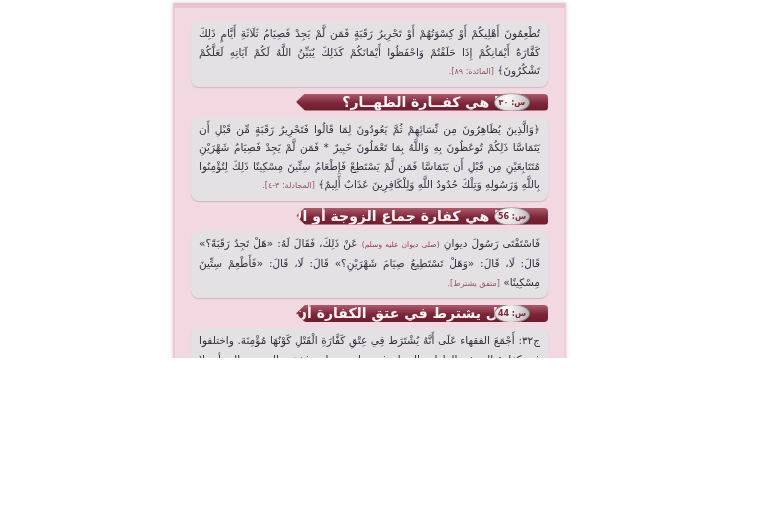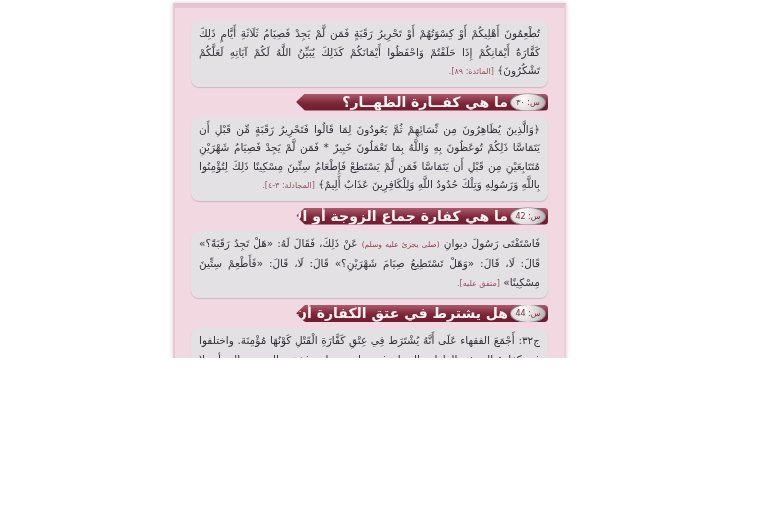--- a/index.html
+++ b/index.html
@@ -18,24 +18,24 @@
   .citation{font-size:8px;color:#96535f;}
   .honorific{font-size:7.5px;color:#9c3b4d;}
   .ans{margin:2px 0 3px 0;}
   .ans-num{font-weight:bold;}
   .banner{position:relative;height:17px;width:252px;margin:4px 0 6px auto;
           background:linear-gradient(#aa5b6c,#7c2638 55%,#6d1d2e);
           border-radius:4px 4px 4px 10px;
           clip-path:polygon(100% 0,100% 100%,3.5% 100%,0 50%,3.5% 0);}
   .banner-label{display:block;padding:0 40px 0 10px;font-size:14px;font-weight:bold;color:#fdf3f5;
                 line-height:17px;white-space:nowrap;overflow:hidden;}
-  .badge{position:absolute;left:auto;right:2px;top:-1px;width:36px;height:19px;border-radius:50%;
+  .badge{position:absolute;left:auto;right:18px;top:-1px;width:36px;height:19px;border-radius:50%;
          background:radial-gradient(circle at 35% 30%,#ffffff,#d8d2d5 60%,#aba3a7);
          border:1px solid #8f8589;box-sizing:border-box;
-         font-size:8px;font-weight:normal;color:#7c2638;text-align:center;line-height:17px;
+         font-size:8px;font-weight:bold;color:#7c2638;text-align:center;line-height:17px;
          box-shadow:0 1px 2px rgba(60,20,30,.5);}
   .footer{position:absolute;left:0;right:0;bottom:0;height:92px;}
   .footer-text{position:absolute;top:2px;left:0;right:0;text-align:center;color:#8d2c3e;
                font-weight:bold;}
   .footer-line{font-size:10px;line-height:15px;}
   .diamond{position:absolute;left:50%;bottom:14px;width:20px;height:20px;margin-left:-10px;
            background:#fdfbfc;border:2px solid #6d6166;transform:rotate(45deg);
            box-shadow:1px 1px 2px rgba(120,90,100,.6);}
   .diamond span{display:block;width:20px;height:20px;transform:rotate(-45deg);
                 font-size:10px;font-weight:bold;color:#3c3640;text-align:center;line-height:19px;}
@@ -57,24 +57,24 @@
       <div class="banner">
         <span class="banner-label">ما هي كفــارة الظهــار؟</span>
         <span class="badge">س: ٣٠</span>
       </div>
       <div class="quote-box">
         <p class="quote-text"><span>﴿وَالَّذِينَ يُظَاهِرُونَ مِن نِّسَائِهِمْ ثُمَّ يَعُودُونَ لِمَا قَالُوا فَتَحْرِيرُ رَقَبَةٍ مِّن قَبْلِ أَن يَتَمَاسَّا ذَلِكُمْ تُوعَظُونَ بِهِ وَاللَّهُ بِمَا تَعْمَلُونَ خَبِيرٌ * فَمَن لَّمْ يَجِدْ فَصِيَامُ شَهْرَيْنِ مُتَتَابِعَيْنِ مِن قَبْلِ أَن يَتَمَاسَّا فَمَن لَّمْ يَسْتَطِعْ فَإِطْعَامُ سِتِّينَ مِسْكِينًا ذَلِكَ لِتُؤْمِنُوا بِاللَّهِ وَرَسُولِهِ وَتِلْكَ حُدُودُ اللَّهِ وَلِلْكَافِرِينَ عَذَابٌ أَلِيمٌ﴾</span> <span class="citation">[المجادلة: ٣-٤].</span></p>
       </div>
 
       <div class="banner">
         <span class="banner-label">ما هي كفارة جماع الزوجة أو الأمة في نهار رمضان؟</span>
-        <span class="badge">س: 42</span>
+        <span class="badge">س: 56</span>
       </div>
       <div class="quote-box">
-        <p class="quote-text"><span>فَاسْتَفْتَى رَسُولَ ديوانِ </span><span class="honorific">(صلى يجزئ عليه وسلم)</span><span> عَنْ ذَلِكَ، فَقَالَ لَهُ: «هَلْ تَجِدُ رَقَبَةً؟» قَالَ: لَا، قَالَ: «وَهَلْ تَسْتَطِيعُ صِيَامَ شَهْرَيْنِ؟» قَالَ: لَا، قَالَ: «فَأَطْعِمْ سِتِّينَ مِسْكِينًا» </span><span class="citation">[متفق عليه].</span></p>
+        <p class="quote-text"><span>فَاسْتَفْتَى رَسُولَ ديوانِ </span><span class="honorific">(صلى ديوان عليه وسلم)</span><span> عَنْ ذَلِكَ، فَقَالَ لَهُ: «هَلْ تَجِدُ رَقَبَةً؟» قَالَ: لَا، قَالَ: «وَهَلْ تَسْتَطِيعُ صِيَامَ شَهْرَيْنِ؟» قَالَ: لَا، قَالَ: «فَأَطْعِمْ سِتِّينَ مِسْكِينًا» </span><span class="citation">[متفق يشترط].</span></p>
       </div>
 
       <div class="banner">
         <span class="banner-label">هل يشترط في عتق الكفارة أن تكون الرقبة مؤمنة؟</span>
         <span class="badge">س: 44</span>
       </div>
       <div class="quote-box">
         <p class="quote-text">ج٣٢: أَجْمَعَ الفقهاء عَلَى أَنَّهُ يُشْتَرَط فِي عِتْقِ كَفَّارَةِ الْقَتْلِ كَوْنُهَا مُؤْمِنَة. واختلفوا في كفارة الحنث والظهار والجماع في نهار رمضان، فذهب الجمهور إلى أنه لا يجزئ في العتق إلا إذا كانت الرقبة مؤمنة، وذهب الحنفية إلى أنه يجزئ وإن كانت الرقبة غير مؤمنة إلا في كفارة القتل. والأظهر من القولين هو قول الجمهور.</p>
       </div>
 

